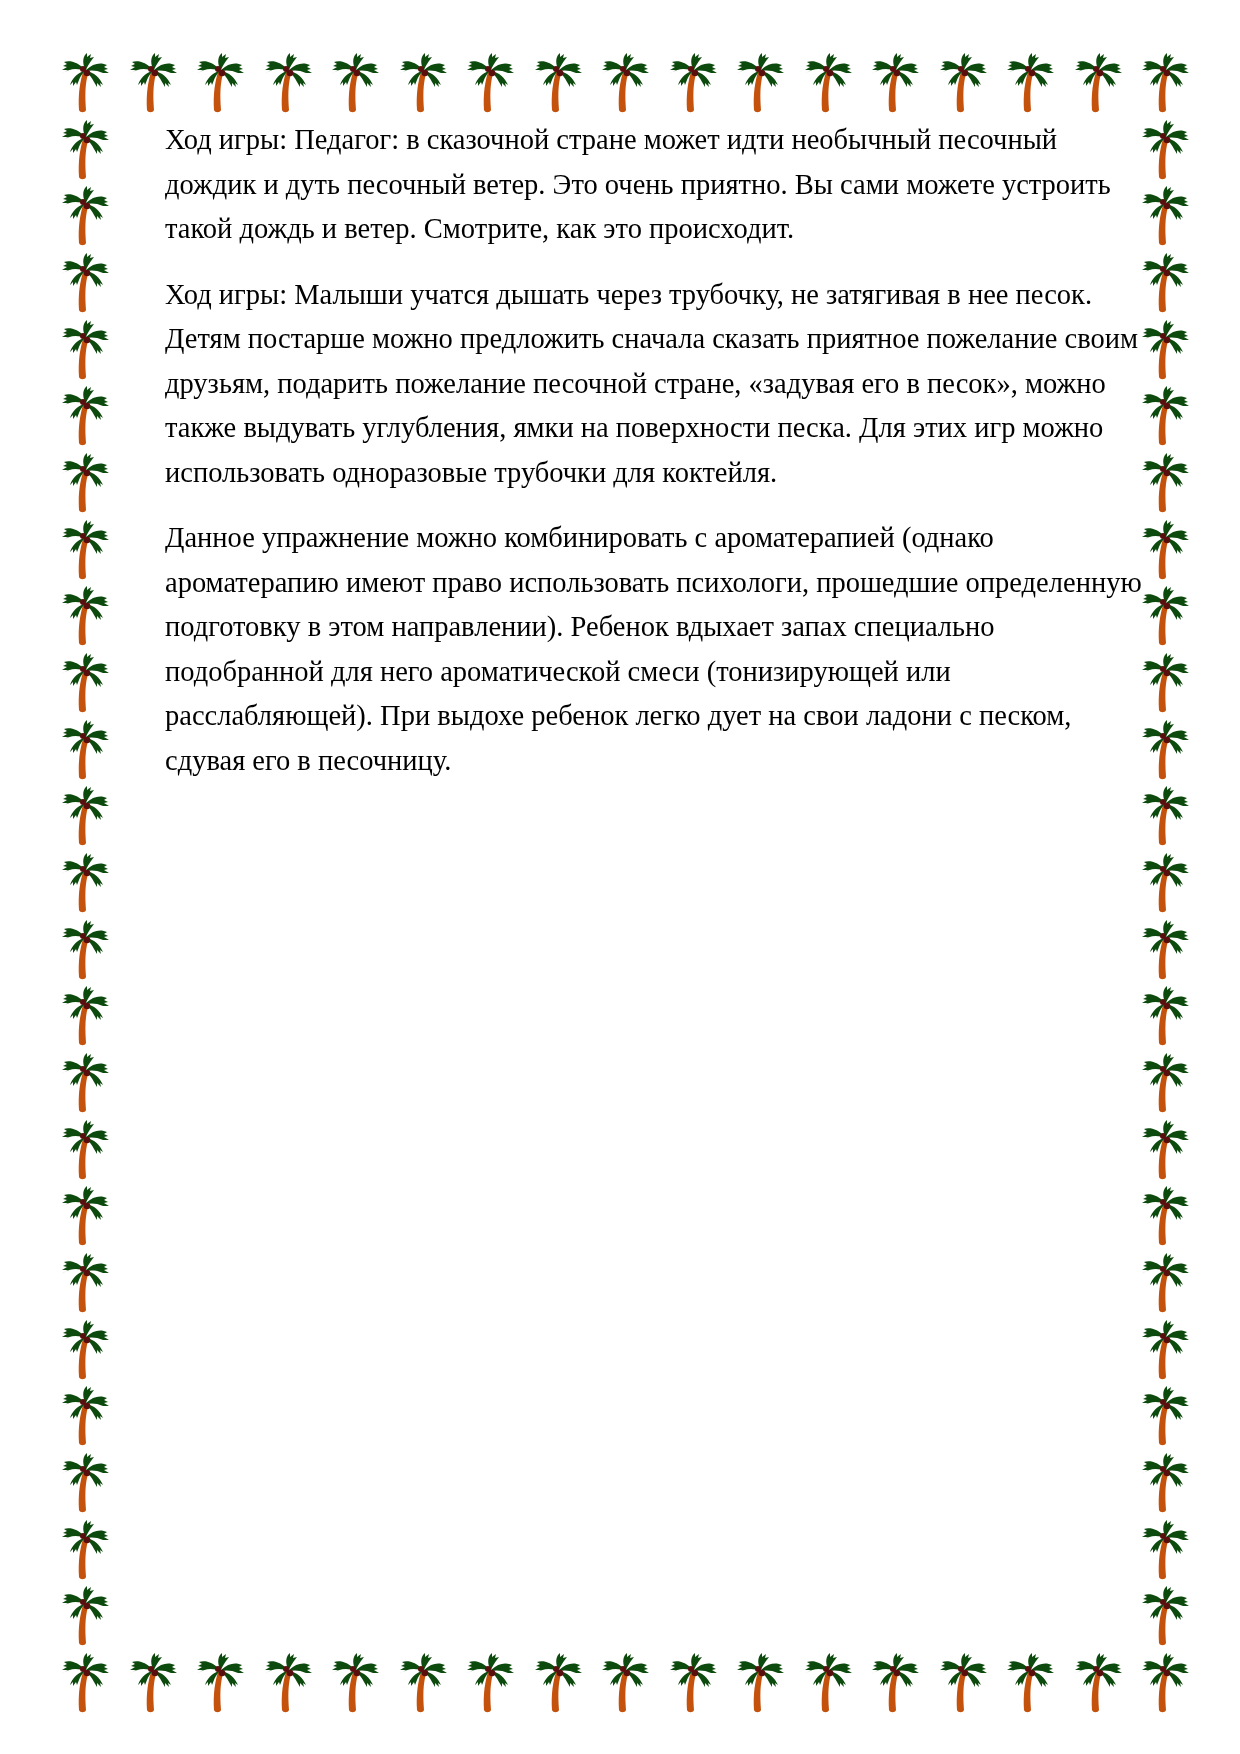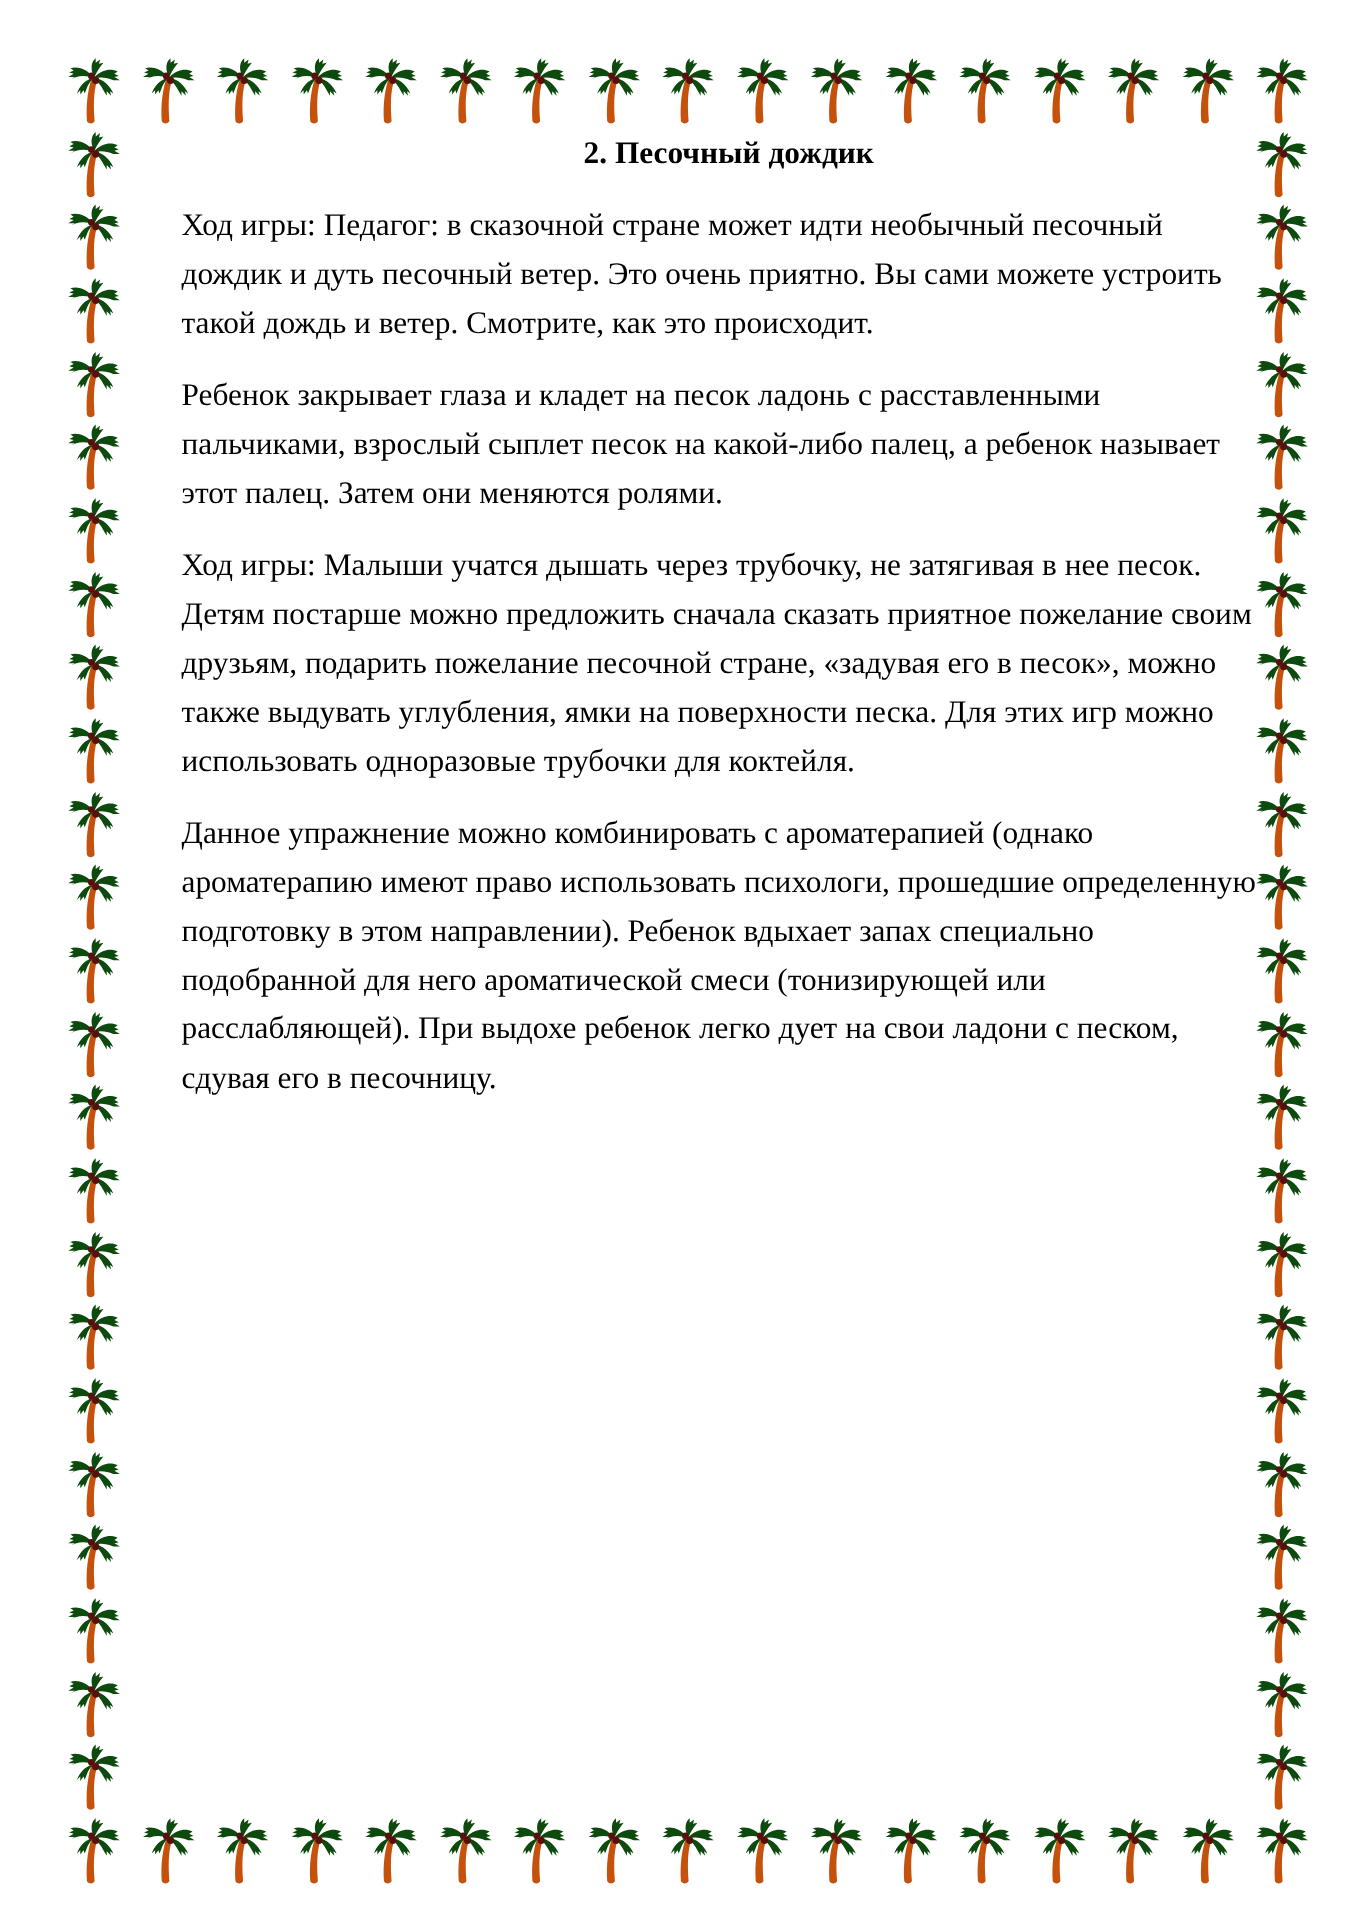--- a/index.html
+++ b/index.html
@@ -977,20 +977,18 @@
       <path d="M28 18 C35 11 43 10 49 13 L46 15 L50 17 L46 18 L51 21 L45 21 C39 18 33 18 28 19 Z"></path>
       <path d="M28 19 C36 20 42 26 45 33 L42 31 L43 35 L39 31 L39 35 L36 30 C34 26 31 22 28 20 Z"></path>
       <path d="M26 19 C19 21 14 27 12 33 L15 30 L15 34 L18 30 L19 33 L21 28 C22 25 24 22 26 20 Z"></path>
     </g>
     <circle cx="25" cy="17" r="3" fill="#5a0f0f"></circle>
     <circle cx="29" cy="21" r="3.3" fill="#5a0f0f"></circle>
   </svg></div>
     </div>
 
   <div class="content">
-    <h2>2. Песочный дождик</h2>
     <p>Ход игры: Педагог: в сказочной стране может идти необычный песочный дождик и дуть песочный ветер. Это очень приятно. Вы сами можете устроить такой дождь и ветер. Смотрите, как это происходит.</p>
-    <p>Ребенок закрывает глаза и кладет на песок ладонь с расставленными пальчиками, взрослый сыплет песок на какой-либо палец, а ребенок называет этот палец. Затем они меняются ролями.</p>
 
     <p>Ход игры: Малыши учатся дышать через трубочку, не затягивая в нее песок. Детям постарше можно предложить сначала сказать приятное пожелание своим друзьям, подарить пожелание песочной стране, «задувая его в песок», можно также выдувать углубления, ямки на поверхности песка. Для этих игр можно использовать одноразовые трубочки для коктейля.</p>
     <p>Данное упражнение можно комбинировать с ароматерапией (однако ароматерапию имеют право использовать психологи, прошедшие определенную подготовку в этом направлении). Ребенок вдыхает запах специально подобранной для него ароматической смеси (тонизирующей или расслабляющей). При выдохе ребенок легко дует на свои ладони с песком, сдувая его в песочницу.</p>
   </div>
 </div>
 
 </body></html>

